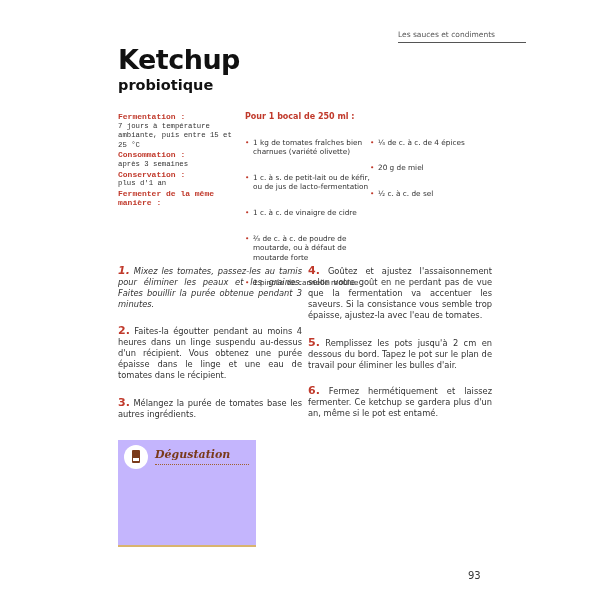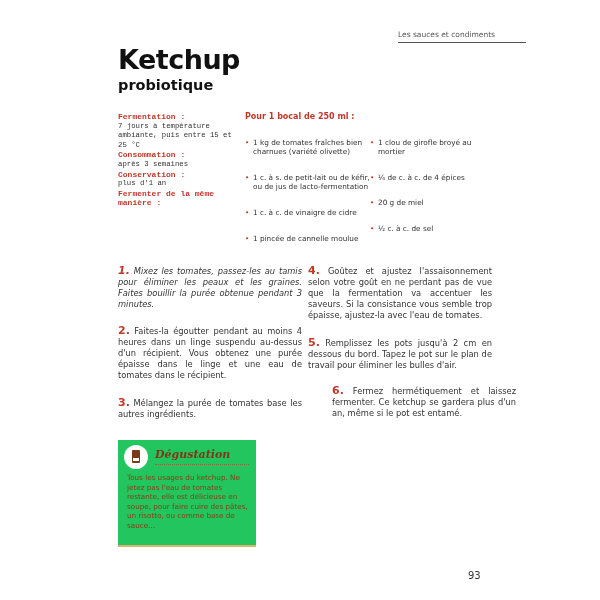--- a/index.html
+++ b/index.html
@@ -10,21 +10,21 @@
   .subtitle { position:absolute; left:118px; top:77px; font-weight:bold; font-size:14.5px; color:#111; }
   .info-col { position:absolute; top:112px; font-size:7.3px; line-height:9.6px; color:#333; }
   .info-col .label { color:#c0392b; font-weight:bold; font-size:8px; }
   .col1 { left:118px; width:120px;font-family:Liberation Mono, monospace; }
   .col2 { left:245px; width:125px; }
   .col3 { left:370px; width:120px; }
   .ing { padding-left:8px; position:relative;margin-top:16px; }
   .ing::before { content:"•"; color:#c0392b; position:absolute; left:0; }
   .step { position:absolute; font-size:8.3px; line-height:11px; color:#333; width:184px; text-align:justify; }
   .step .num { color:#c0392b; font-weight:bold; font-size:11px; }
-  .box { position:absolute; left:118px; top:440px; width:138px; height:105px; background:#22c55e; border-bottom:2px solid #d9b46e;text-decoration:underline; }
+  .box { position:absolute; left:118px; top:440px; width:138px; height:105px; background:#c4b5fd; border-bottom:2px solid #d9b46e;text-decoration:underline; }
   .box .icon-circle { position:absolute; left:6px; top:5px; width:24px; height:24px; border-radius:50%; background:#fff; }
   .box .jar { position:absolute; left:8px; top:5px; width:8px; height:13px; background:#7a3a1a; border-radius:1px; }
   .box .jar::after { content:""; position:absolute; left:1px; bottom:2px; width:6px; height:3px; background:#fff; }
   .box .box-title { position:absolute; left:37px; top:8px; font-family:"DejaVu Serif", serif; font-style:italic; font-weight:bold; font-size:11px; color:#7a3a1a; }
   .box .box-rule { position:absolute; left:37px; top:24px; width:94px; border-bottom:1px dotted #a0612e; }
   .box .box-text { position:absolute; left:9px; top:33px; width:124px; font-size:7.2px; line-height:9.6px; color:#8a3d12; }
   .page-number { position:absolute; left:468px; top:570px; font-size:10px; color:#333; }
 </style>
 </head>
 <body>
@@ -45,26 +45,26 @@
   <div class="label">Conservation :</div>
   <div>plus d'1 an</div>
   <div class="label">Fermenter de la même manière :</div>
 </div>
 
 <div class="info-col col2">
   <div class="label">Pour 1 bocal de 250 ml :</div>
   <div class="ing">1 kg de tomates fraîches bien charnues (variété olivette)</div>
   <div class="ing">1 c. à s. de petit-lait ou de kéfir, ou de jus de lacto-fermentation</div>
   <div class="ing">1 c. à c. de vinaigre de cidre</div>
+  <div class="ing">⅔ de c. à c. de poudre de moutarde, ou à défaut de moutarde forte</div>
   <div class="ing">1 pincée de cannelle moulue</div>
 </div>
 
 <div class="info-col col3">
   <div class="label" style="visibility:hidden">&nbsp;</div>
-  <div class="ing">1 clou de girofle broyé au mortier</div>
   <div class="ing">¼ de c. à c. de 4 épices</div>
   <div class="ing">20 g de miel</div>
   <div class="ing">½ c. à c. de sel</div>
 </div>
 
 <div class="step" style="left:118px; top:265px;font-style:italic;">
   <span class="num">1.</span>
   <span>Mixez les tomates, passez-les au tamis pour éliminer les peaux et les graines. Faites bouillir la purée obtenue pendant 3 minutes.</span>
 </div>
 <div class="step" style="left:118px; top:325px;">
@@ -76,27 +76,26 @@
   <span>Mélangez la purée de tomates base les autres ingrédients.</span>
 </div>
 <div class="step" style="left:308px; top:265px;">
   <span class="num">4.</span>
   <span>Goûtez et ajustez l'assaisonnement selon votre goût en ne perdant pas de vue que la fermentation va accentuer les saveurs. Si la consistance vous semble trop épaisse, ajustez-la avec l'eau de tomates.</span>
 </div>
 <div class="step" style="left:308px; top:337px;">
   <span class="num">5.</span>
   <span>Remplissez les pots jusqu'à 2 cm en dessous du bord. Tapez le pot sur le plan de travail pour éliminer les bulles d'air.</span>
 </div>
-<div class="step" style="left:308px; top:385px;margin-left:24px;">
+<div class="step" style="left:308px; top:385px;">
   <span class="num">6.</span>
   <span>Fermez hermétiquement et laissez fermenter. Ce ketchup se gardera plus d'un an, même si le pot est entamé.</span>
 </div>
 
 <div class="box">
   <div class="icon-circle">
     <div class="jar"></div>
   </div>
   <div class="box-title">Dégustation</div>
   <div class="box-rule"></div>
-  <div class="box-text">Tous les usages du ketchup. Ne jetez pas l'eau de tomates restante, elle est délicieuse en soupe, pour faire cuire des pâtes, un risotto, ou comme base de sauce…</div>
 </div>
 
 <div class="page-number">93</div>
 
 </body></html>

